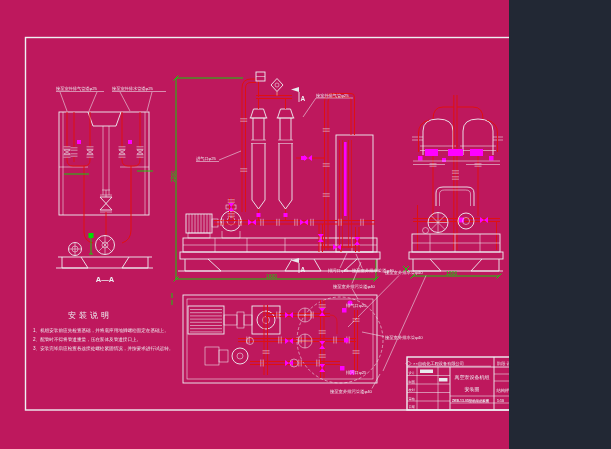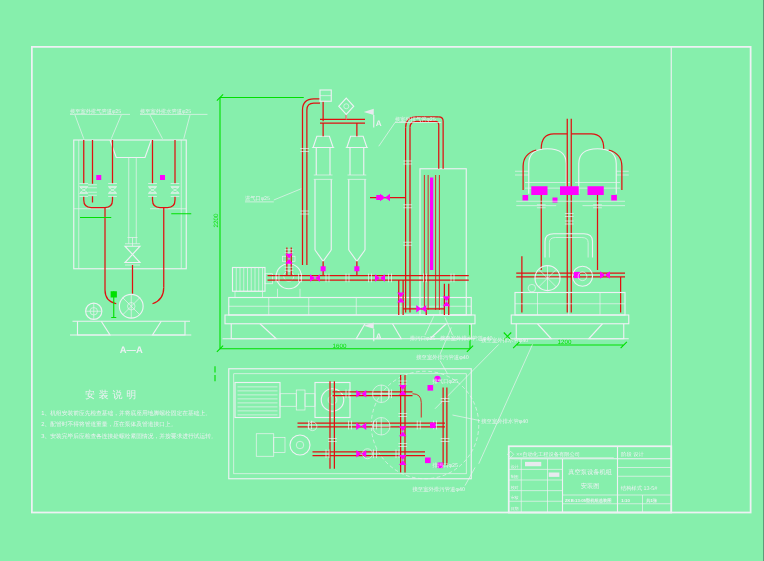--- a/index.html
+++ b/index.html
@@ -1,16 +1,16 @@
 <!DOCTYPE html>
 <html><head>
 <meta charset="utf-8">
 <style>
   html,body{margin:0;padding:0;background:#222834;}
-  #stage{position:relative;width:611px;height:449px;background:#86efac;overflow:hidden;}
+  #stage{position:relative;width:509px;height:449px;background:#be185d;overflow:hidden;}
   svg{display:block;}
   svg text{font-family:"Liberation Sans",sans-serif;fill:#eef1f4;}
   .t3{font-size:3.2px}.t34{font-size:3.4px;font-weight:bold}
   .t4{font-size:4.3px}.t42{font-size:4.2px}
   .t5{font-size:5px}.t6b{font-size:6.5px;font-weight:bold}
   .t7b{font-size:7.5px;font-weight:bold}.t8{font-size:8px;letter-spacing:3px}
   .t46{font-size:4.6px}
   .t-g{fill:#00e000}
   .s-w{stroke:#eef1f4;fill:none;stroke-width:0.9}
   .th{stroke-width:0.55}

